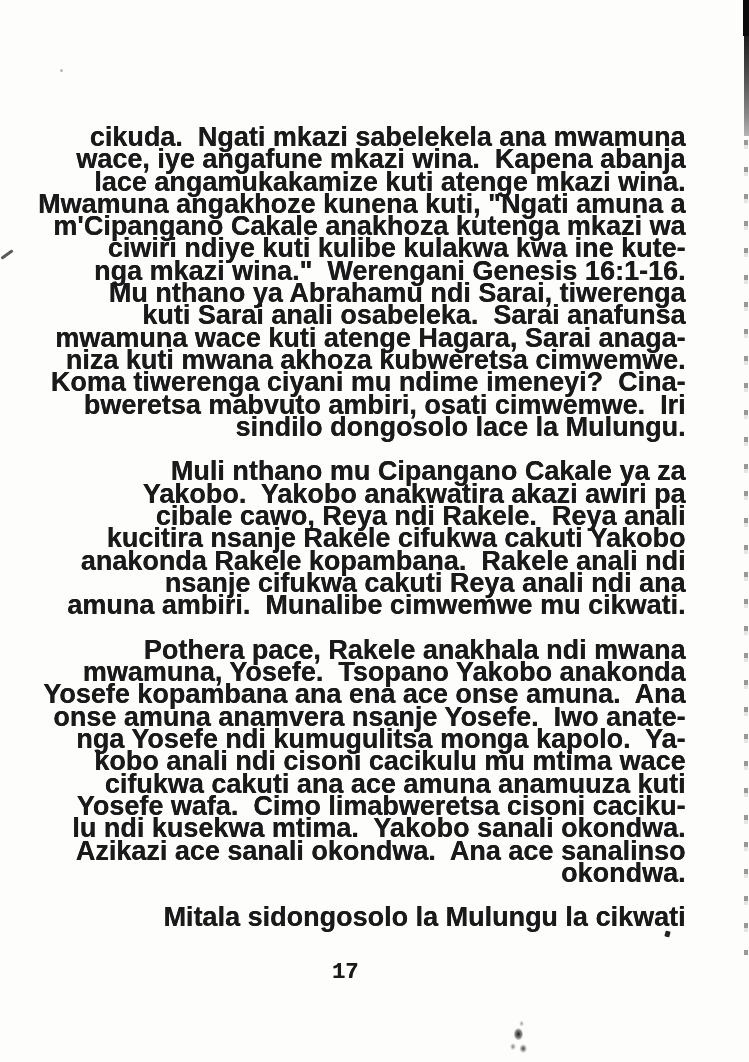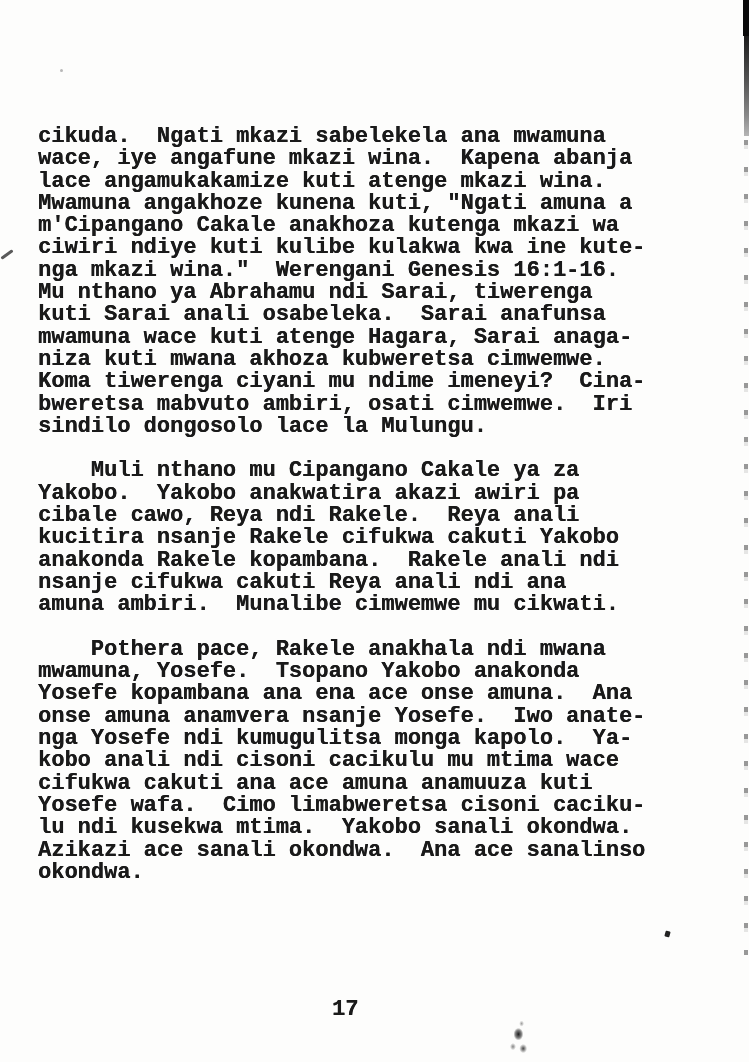--- a/index.html
+++ b/index.html
@@ -21,33 +21,34 @@
     position: absolute;
     inset: 0;
   }
   .text-column {
     position: absolute;
     left: 38px;
     top: 126px;
   }
   .typeline {
     margin: 0 0 22.3px 0;
-    font-family: Liberation Mono, monospace;
+    font-family: Liberation Sans, sans-serif;
     font-weight: 700;
-    font-size: 22px;
+    font-size: 27px;
     line-height: 22.3px;
     color: var(--ink);
     white-space: pre;
     text-shadow: 0.25px 0 0 currentColor;
+    text-align: right;
   }
   .typeline:last-child { margin-bottom: 0; }
   .page-number {
     position: absolute;
     left: 332px;
-    top: 999px;
+    top: 962px;
     font-family: "Liberation Mono", "DejaVu Sans Mono", monospace;
     font-weight: 700;
     font-size: 22px;
     line-height: 22.3px;
     color: var(--ink);
     text-shadow: 0.25px 0 0 currentColor;
   }
   
   .edge-bar-black {
     position: absolute;
@@ -137,20 +138,21 @@
 mwamuna, Yosefe.  Tsopano Yakobo anakonda
 Yosefe kopambana ana ena ace onse amuna.  Ana
 onse amuna anamvera nsanje Yosefe.  Iwo anate-
 nga Yosefe ndi kumugulitsa monga kapolo.  Ya-
 kobo anali ndi cisoni cacikulu mu mtima wace
 cifukwa cakuti ana ace amuna anamuuza kuti
 Yosefe wafa.  Cimo limabweretsa cisoni caciku-
 lu ndi kusekwa mtima.  Yakobo sanali okondwa.
 Azikazi ace sanali okondwa.  Ana ace sanalinso
 okondwa.</pre>
+    <pre class="typeline">     Mitala sidongosolo la Mulungu la cikwati</pre>
   </div>
 
   <div class="page-number">17</div>
 
   <div class="edge-bar-black"></div>
   <div class="edge-bar-gray"></div>
   <div class="edge-dashes"></div>
   <div class="left-tick"></div>
   <div class="ink-smudge"></div>
   <div class="speck-1"></div>

